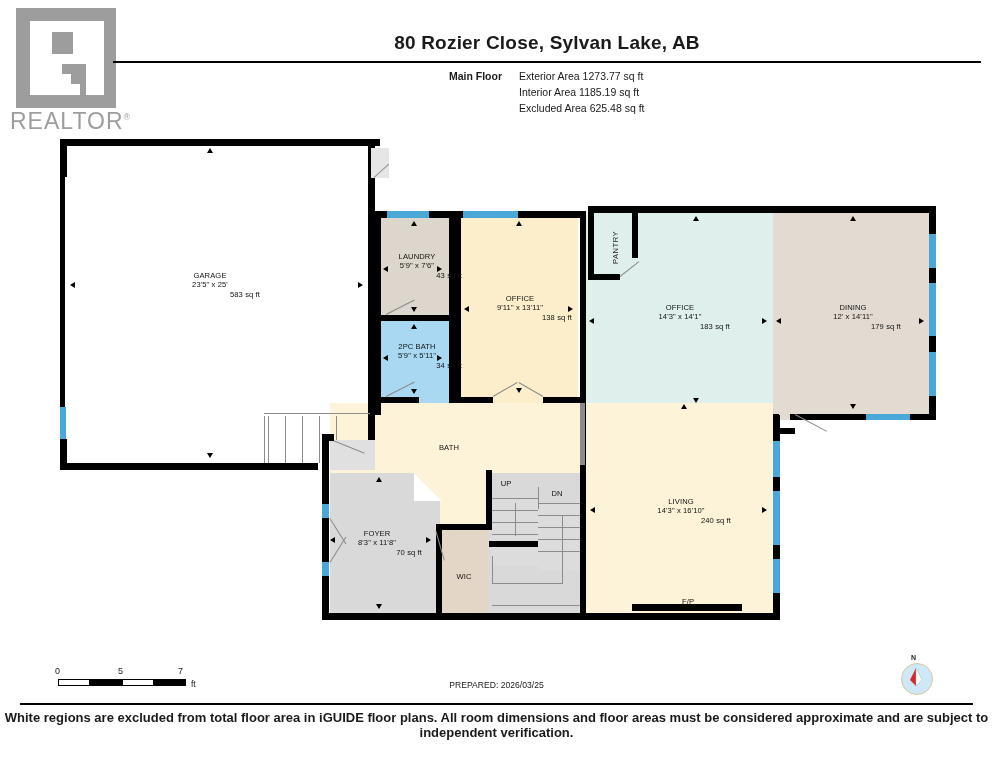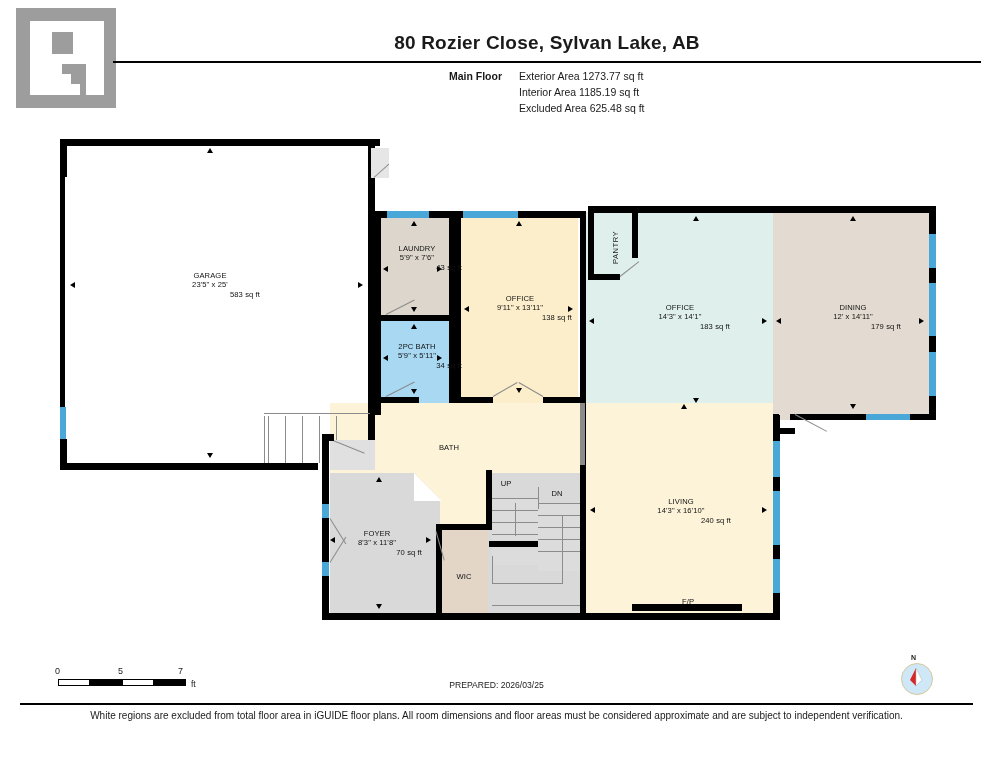--- a/index.html
+++ b/index.html
@@ -178,38 +178,39 @@
   #compass .n {
     position: absolute; left: 13px; top: 0px; font-size: 7px; font-weight: bold;
   }
 
   
   #footer-rule {
     position: absolute; left: 20px; top: 703px; width: 953px; height: 2px; background: #000;
   }
   #disclaimer {
     position: absolute; left: 0; top: 710px; width: 993px;
-    text-align: center; font-size: 10px; color: #1a1a1a;
+    text-align: center; font-size: 13px; color: #1a1a1a; font-weight: bold;
   }
 </style>
 </head>
 <body>
 
 <div id="realtor-logo">
   <div id="realtor-mark">
     <div class="bar" style="left:14px; top:13px; width:18px; height:74px;"></div>
     <div class="bar" style="left:32px; top:13px; width:30px; height:11px;"></div>
     <div class="bar" style="left:32px; top:46px; width:30px; height:10px;"></div>
     <div class="bar" style="left:57px; top:13px; width:13px; height:43px;"></div>
     <div class="bar" style="left:32px; top:13px; width:4px;  height:74px;"></div>
     <div class="bar" style="left:36px; top:56px; width:10px; height:31px;"></div>
     <div class="bar" style="left:46px; top:66px; width:9px;  height:21px;"></div>
     <div class="bar" style="left:55px; top:76px; width:9px;  height:11px;"></div>
     <div class="bar" style="left:70px; top:13px; width:18px; height:74px;"></div>
   </div>
+  <div id="realtor-word"><span>REALTOR</span><sup>®</sup></div>
 </div>
 
 <div id="title-rule"></div>
 <div id="page-title">80 Rozier Close, Sylvan Lake, AB</div>
 
 <div id="floor-block">
   <div class="floor-label">Main Floor</div>
   <div class="areas">
     <div>Exterior Area 1273.77 sq ft</div>
     <div>Interior Area 1185.19 sq ft</div>
@@ -403,21 +404,21 @@
   <div class="arrow ar-left" style="left:330px; top:537px;"></div>
   <div class="arrow ar-right" style="left:426px; top:537px;"></div>
   <div class="arrow ar-down" style="left:376px; top:604px;"></div>
 
   <div class="lbl" style="left:160px; top:271px; width:100px;">
     <span class="nm">GARAGE</span>
     <span class="dim">23'5" x 25'</span>
     <span class="sq">583 sq ft</span>
   </div>
 
-  <div class="lbl" style="left:372px; top:244px; width:90px;">
+  <div class="lbl" style="left:372px; top:252px; width:90px;">
     <span class="nm">LAUNDRY</span>
     <span class="dim">5'9" x 7'6"</span>
     <span class="sq">43 sq ft</span>
   </div>
 
   <div class="lbl" style="left:372px; top:342px; width:90px;">
     <span class="nm">2PC BATH</span>
     <span class="dim">5'9" x 5'11"</span>
     <span class="sq">34 sq ft</span>
   </div>

